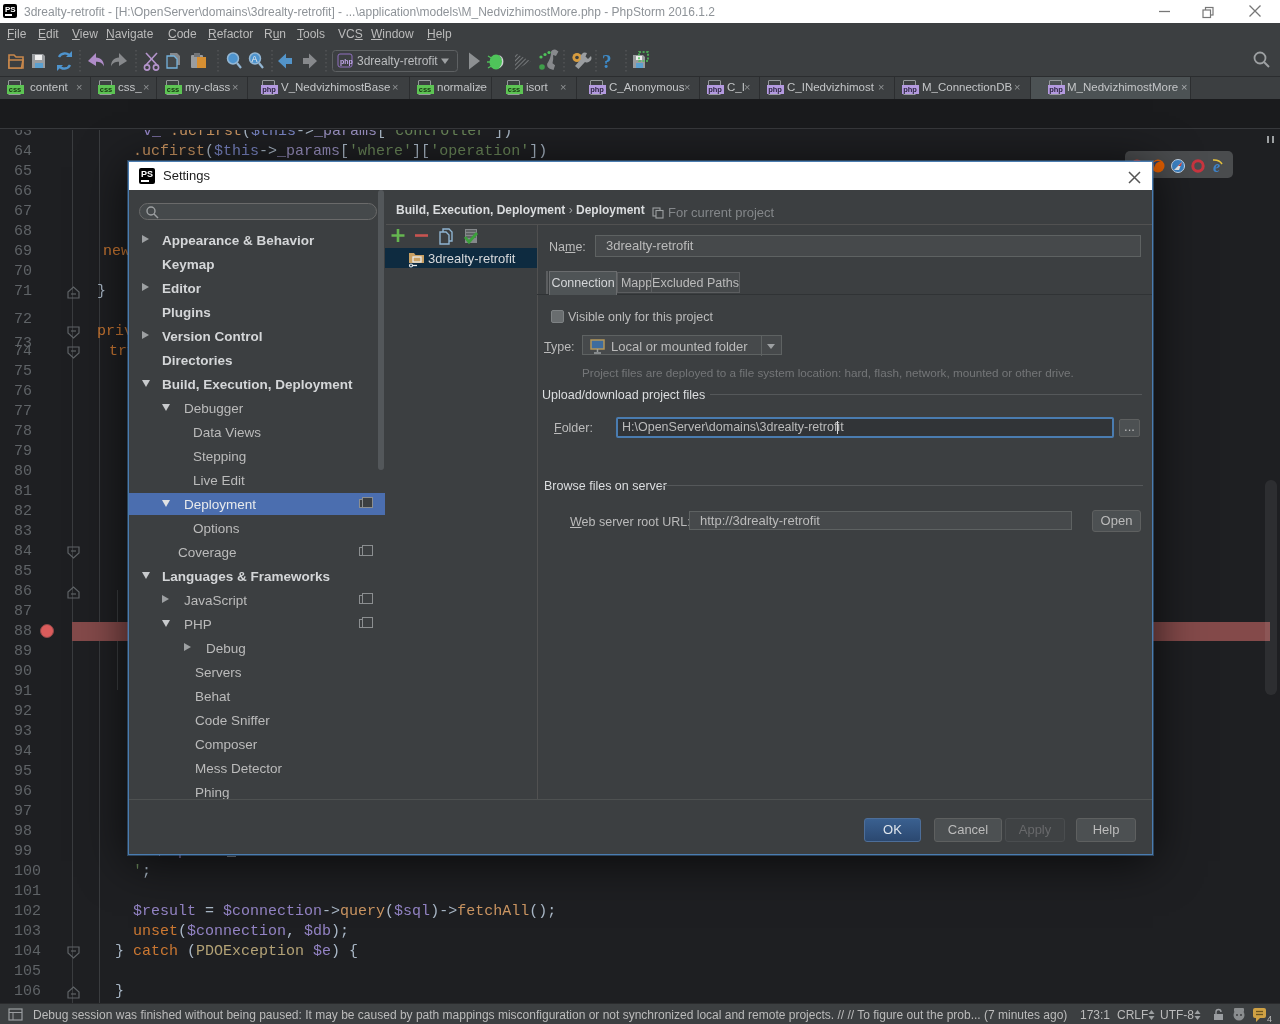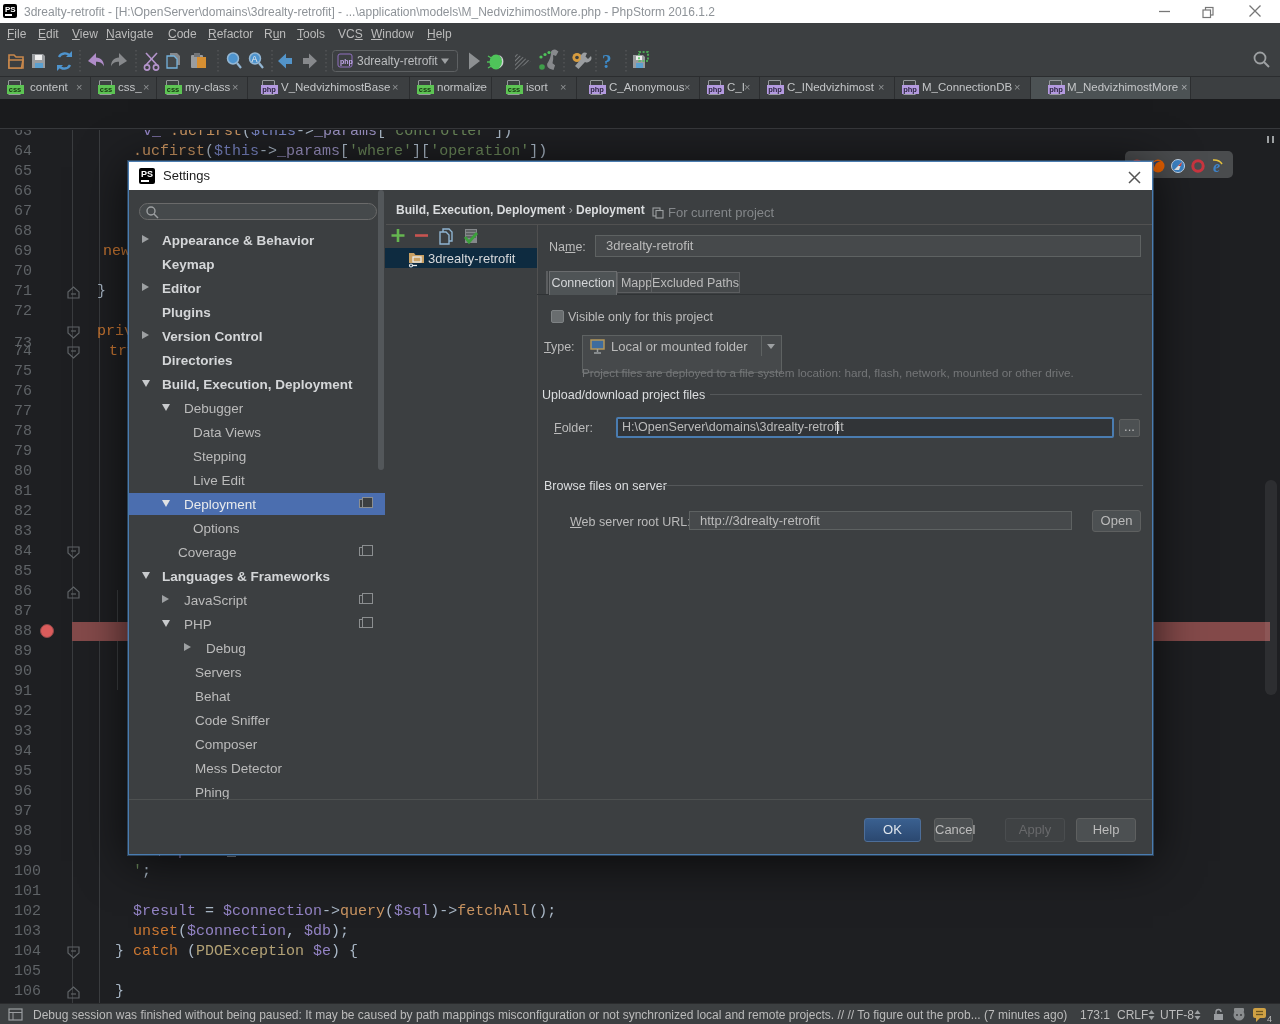--- a/index.html
+++ b/index.html
@@ -270,21 +270,21 @@
 
       <div class="ln" style="top:-8px;">63</div>
         <div class="ln" style="top:12px;">64</div>
         <div class="ln" style="top:32px;">65</div>
         <div class="ln" style="top:52px;">66</div>
         <div class="ln" style="top:72px;">67</div>
         <div class="ln" style="top:92px;">68</div>
         <div class="ln" style="top:112px;">69</div>
         <div class="ln" style="top:132px;">70</div>
         <div class="ln" style="top:152px;">71</div>
-        <div class="ln" style="top:172px;text-align:right;">72</div>
+        <div class="ln" style="top:180px;text-align:right;">72</div>
         <div class="ln" style="top:192px;margin-top:12px;">73</div>
         <div class="ln" style="top:212px;">74</div>
         <div class="ln" style="top:232px;">75</div>
         <div class="ln" style="top:252px;">76</div>
         <div class="ln" style="top:272px;">77</div>
         <div class="ln" style="top:292px;">78</div>
         <div class="ln" style="top:312px;">79</div>
         <div class="ln" style="top:332px;">80</div>
         <div class="ln" style="top:352px;">81</div>
         <div class="ln" style="top:372px;">82</div>
@@ -464,21 +464,21 @@
         <div style="position:absolute; left:420px; top:50px;">Na<u>m</u>e:</div>
         <div class="input" style="left:466px; top:45px; width:546px; height:22px; line-height:20px;"><span style="margin-left:10px;">3drealty-retrofit</span></div>
         <div class="hline" style="left:408px; top:104px; width:615px; background:#303335;"></div>
         <div style="position:absolute; left:417px; top:81px; width:2px; height:23px; border:1px solid #5c5e60; border-bottom:none;"></div>
         <div style="position:absolute; left:420px; top:81px; width:68px; height:24px; background:#4f5456; border:1px solid #6a6c6e; border-bottom:none; color:#d4d6d8; text-align:center; line-height:22px; white-space:nowrap;">Connection</div>
         <div style="position:absolute; left:488px; top:82px; width:62px; height:21px; background:#46494b; border:1px solid #5c5e60; text-align:center; line-height:20px; white-space:nowrap;">Mappings</div>
         <div style="position:absolute; left:522px; top:82px; width:89px; height:21px; background:#46494b; border:1px solid #5c5e60; text-align:center; line-height:20px; white-space:nowrap;">Excluded Paths</div>
         <div style="position:absolute; left:422px; top:120px; width:13px; height:13px; background:#696d6f; border:1px solid #7e8284; border-radius:2px;"></div>
         <div style="position:absolute; left:439px; top:120px;">Visible only for this project</div>
         <div style="position:absolute; left:415px; top:150px;"><u>T</u>ype:</div>
-        <div class="input" style="left:453px; top:145px; width:200px; height:38px;">
+        <div class="input" style="left:453px; top:145px; width:200px; height:20px;">
           <svg width="18" height="18" style="position:absolute; left:6px; top:2px;">
             <rect x="2" y="2" width="13" height="9" fill="#3e6c9e" stroke="#b4975a" stroke-width="1.5"></rect>
             <line x1="8.5" y1="11" x2="8.5" y2="14" stroke="#9da0a2" stroke-width="1.5"></line>
             <line x1="5" y1="15" x2="12" y2="15" stroke="#9da0a2" stroke-width="1.5"></line>
           </svg>
           <span style="position:absolute; left:28px; top:3px;">Local or mounted folder</span>
           <div style="position:absolute; left:178px; top:0; width:1px; height:20px; background:#5e6262;"></div>
           <div style="position:absolute; left:184px; top:8px; width:0; height:0; border-top:5px solid #9da0a2; border-left:4px solid transparent; border-right:4px solid transparent;"></div>
         </div>
         <div style="position:absolute; left:453px; top:176px; font-size:11.7px; color:#747678; white-space:nowrap;">Project files are deployed to a file system location: hard, flash, network, mounted or other drive.</div>
@@ -492,21 +492,21 @@
         <div class="btn" style="left:990px; top:229px; width:21px; height:18px; line-height:14px; border-radius:2px;">...</div>
         <div style="position:absolute; left:415px; top:289px; color:#dcdee0;">Browse files on server</div>
         <div class="hline" style="left:532px; top:295px; width:482px; background:#55585a;"></div>
         <div style="position:absolute; left:441px; top:325px;"><u>W</u>eb server root URL:</div>
         <div class="input" style="left:560px; top:321px; width:383px; height:19px;"><span style="margin-left:10px; line-height:17px; display:inline-block;">http://3drealty-retrofit</span></div>
         <div class="btn" style="left:963px; top:320px; width:49px; height:22px; line-height:20px;">Open</div>
       </div>
 
       <div class="hline" style="left:0; top:609px; width:1023px; background:#4e5151;"></div>
       <div class="btn" style="left:735px; top:628px; width:57px; height:24px; background:linear-gradient(#3a6090,#2b4870); border-color:#4d6e99; color:#dfe5ec; line-height:22px;">OK</div>
-      <div class="btn" style="left:805px; top:628px; width:39px; height:24px; line-height:22px;">Cancel</div>
+      <div class="btn" style="left:805px; top:628px; width:68px; height:24px; line-height:22px;">Cancel</div>
       <div class="btn" style="left:876px; top:628px; width:60px; height:24px; line-height:22px; background:#3f4244; border-color:#4a4d4f; color:#68696b;">Apply</div>
       <div class="btn" style="left:947px; top:628px; width:60px; height:24px; line-height:22px;">Help</div>
     </div>
   </div>
   <div id="statusbar">
     <svg style="position:absolute; left:8px; top:4px;" width="16" height="14">
         <rect x="1" y="1" width="13" height="11" fill="none" stroke="#9a9da0" stroke-width="1.2"></rect>
         <line x1="1" y1="4.5" x2="14" y2="4.5" stroke="#9a9da0" stroke-width="1"></line>
         <line x1="5" y1="4.5" x2="5" y2="12" stroke="#9a9da0" stroke-width="1"></line>
       </svg>

